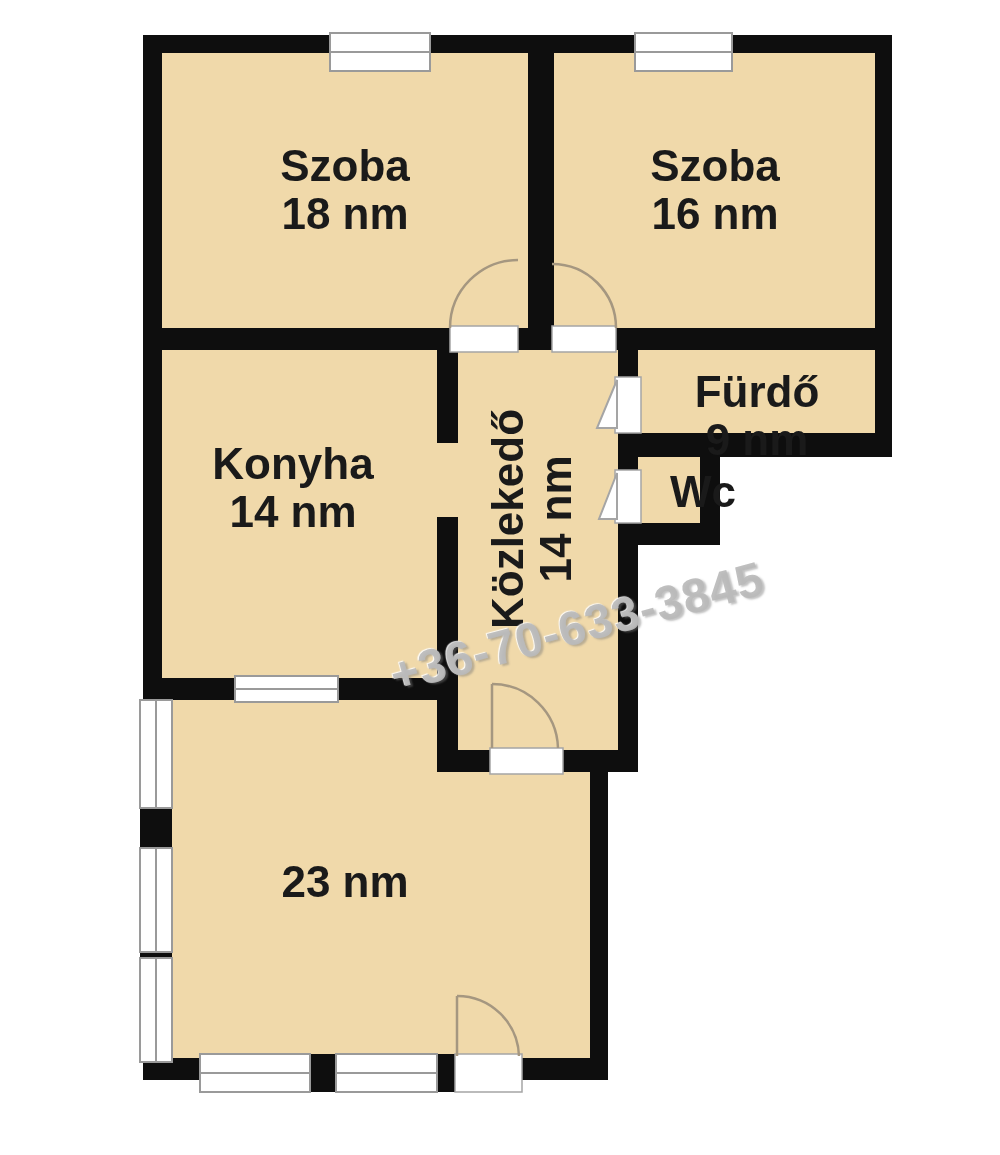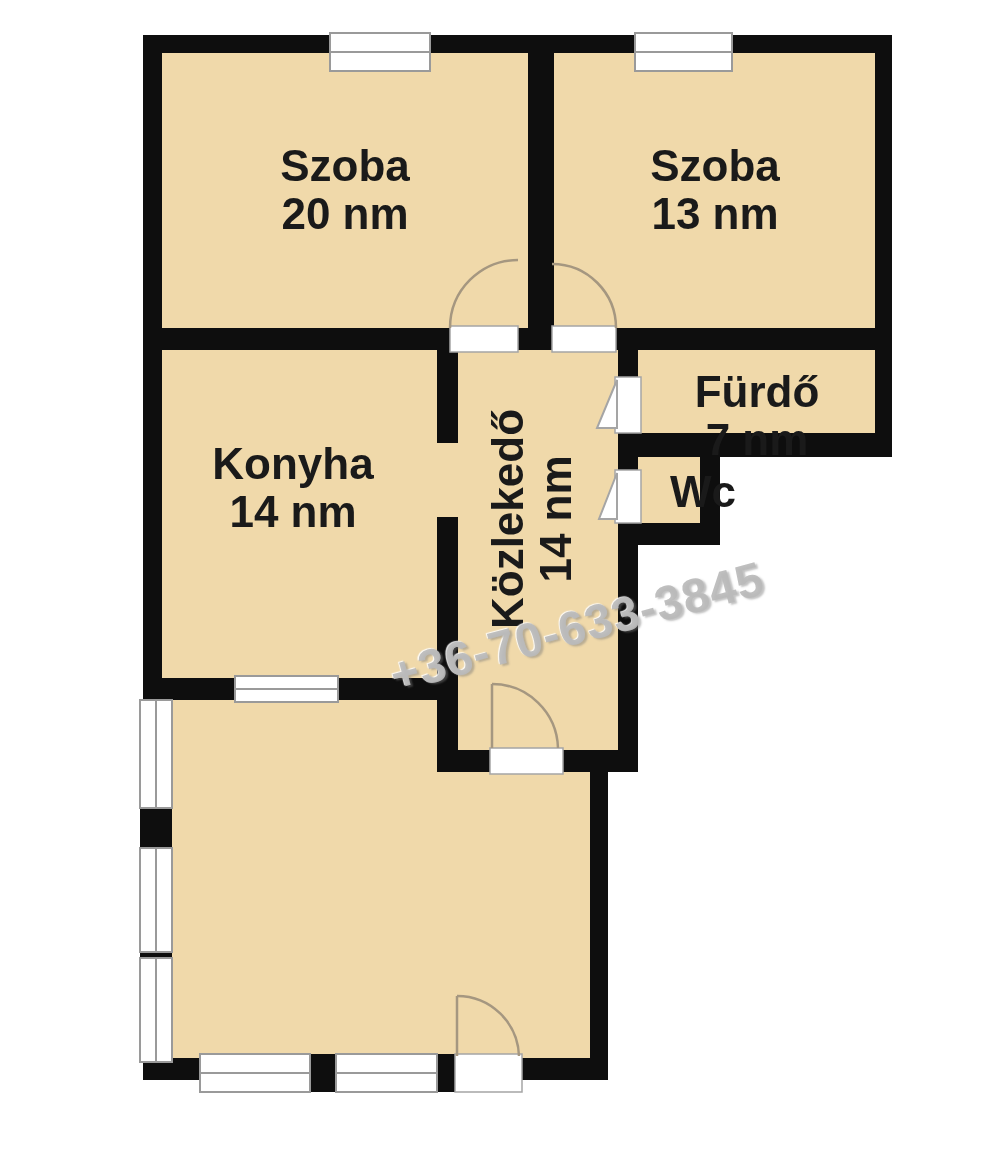--- a/index.html
+++ b/index.html
@@ -99,45 +99,46 @@
       <path class="leaftri" d="M617,473 L599,519 L617,519 Z"></path>
       <path class="arc" d="M492,748 L492,684"></path>
       <path class="arc" d="M492,684 A66,66 0 0 1 558,748"></path>
       <path class="arc" d="M457,1056 L457,996"></path>
       <path class="arc" d="M457,996 A62,62 0 0 1 519,1056"></path>
     </g>
   </svg>
 
   <div class="label" style="left:345px;top:190px">
     <div>Szoba</div>
-    <div>20 nm</div>
+    <div>18 nm</div>
   </div>
 
   <div class="label" style="left:715px;top:190px">
     <div>Szoba</div>
-    <div>13 nm</div>
+    <div>16 nm</div>
   </div>
 
   <div class="label" style="left:757px;top:416px">
     <div>Fürdő</div>
-    <div>7 nm</div>
+    <div>9 nm</div>
   </div>
 
   <div class="label" style="left:703px;top:492px">
     <div>Wc</div>
   </div>
 
   <div class="label" style="left:293px;top:488px">
     <div>Konyha</div>
     <div>14 nm</div>
   </div>
 
   <div class="label rot" style="left:532px;top:519px">
     <div>Közlekedő</div>
     <div>14 nm</div>
   </div>
 
   <div class="label" style="left:345px;top:882px">
+    <div>23 nm</div>
   </div>
 
   <div id="watermark">+36-70-633-3845</div>
 
 </div>
 
 </body></html>

